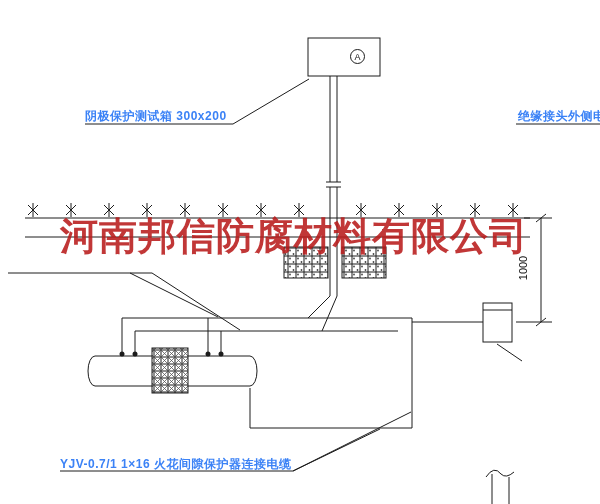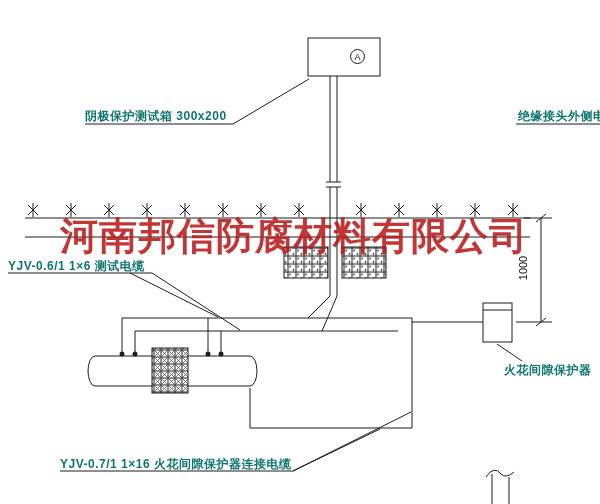--- a/index.html
+++ b/index.html
@@ -13,21 +13,21 @@
     font-family: "Liberation Sans", sans-serif;
     color: #111;
   }
   .sheet svg { position: absolute; left: 0; top: 0; }
   .callout {
     position: absolute;
     font-size: 12px;
     font-weight: 600;
     letter-spacing: 0.5px;
     white-space: nowrap;
-    color: #0f766e;
+    color: #3b82f6;
   }
   .meter {
     position: absolute;
     left: 350px; top: 49px;
     width: 15px; height: 15px;
     border: 1px solid #1c1c1c;
     border-radius: 50%;
     font-size: 9px;
     display: flex; align-items: center; justify-content: center;
     background: #fff;
@@ -176,25 +176,23 @@
       <line x1="492" y1="504" x2="492" y2="474"></line>
       <line x1="509" y1="504" x2="509" y2="477"></line>
       <path d="M486,477 Q494,465 501,474 Q506,479 514,472"></path>
     </g>
   </svg>
 
   <div class="callout" style="left:85px; top:108px;">阴极保护测试箱 300x200</div>
 
   <div class="callout" style="left:518px; top:108px;">绝缘接头外侧电缆</div>
 
-  <div class="callout" style="left:8px; top:258px;">YJV-0.6/1 1×6  测试电缆</div>
 
   <div class="callout" style="left:60px; top:456px;">YJV-0.7/1 1×16  火花间隙保护器连接电缆</div>
 
-  <div class="callout" style="left:504px; top:362px;">火花间隙保护器</div>
 
   <div class="meter">A</div>
 
   <div class="dim-text">1000</div>
 
   <div class="watermark">河南邦信防腐材料有限公司</div>
 
 </div>
 
 </body></html>

